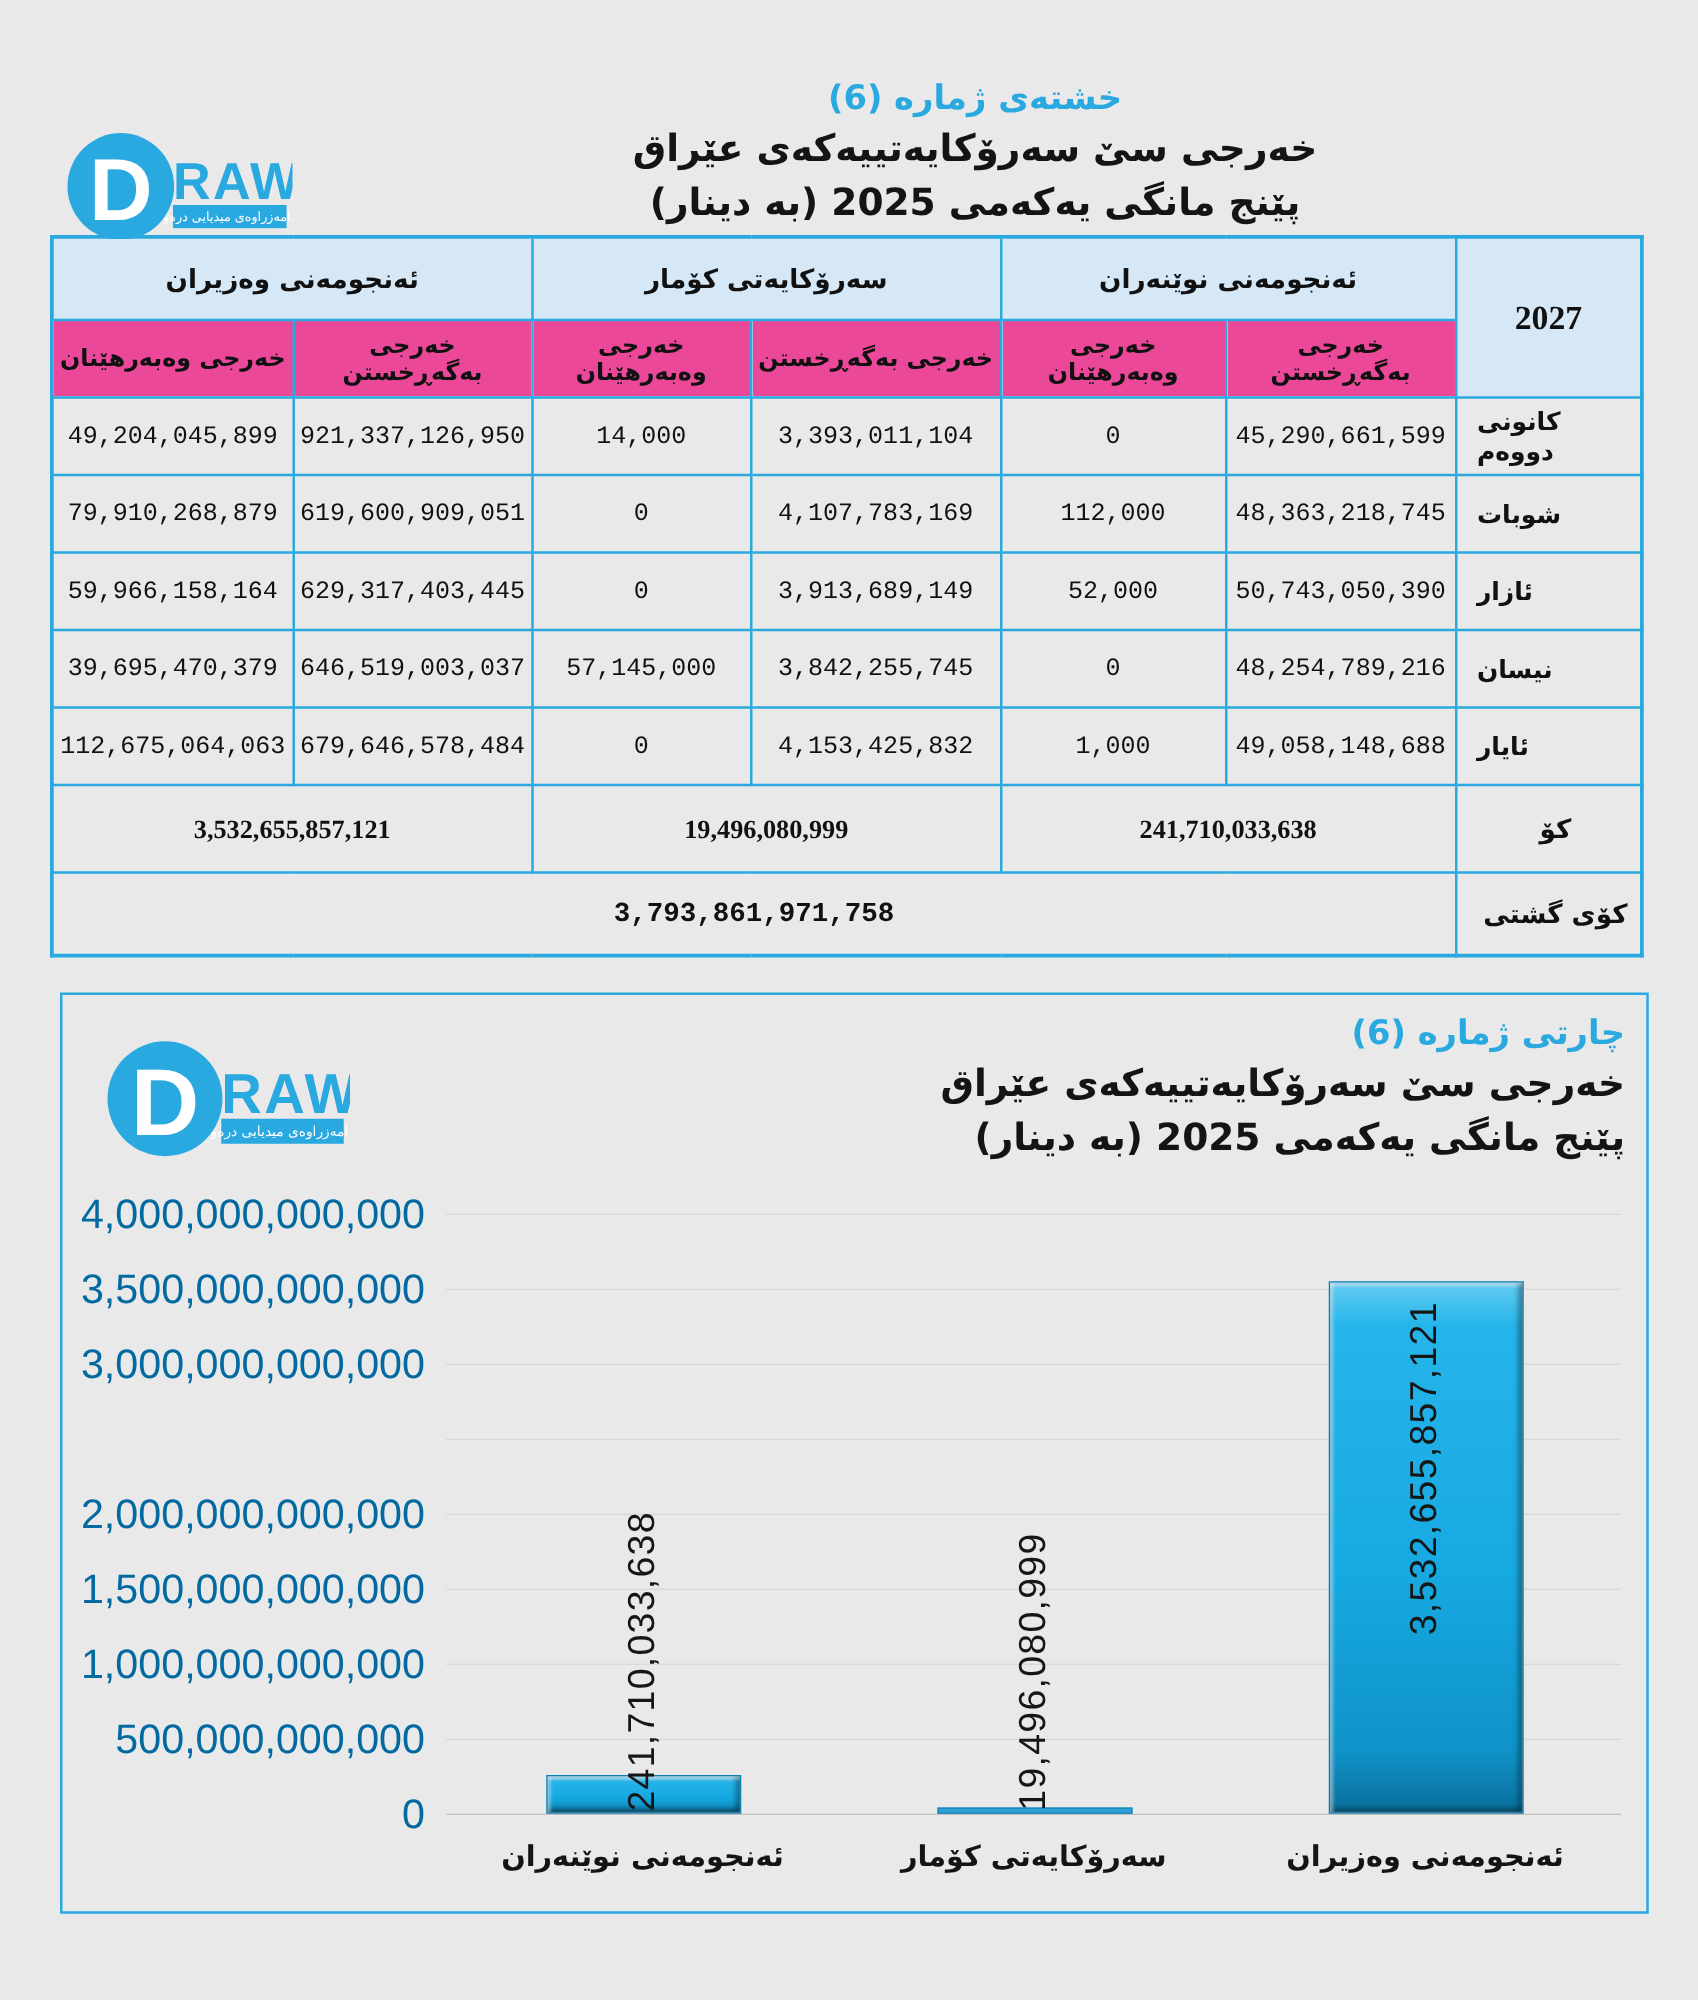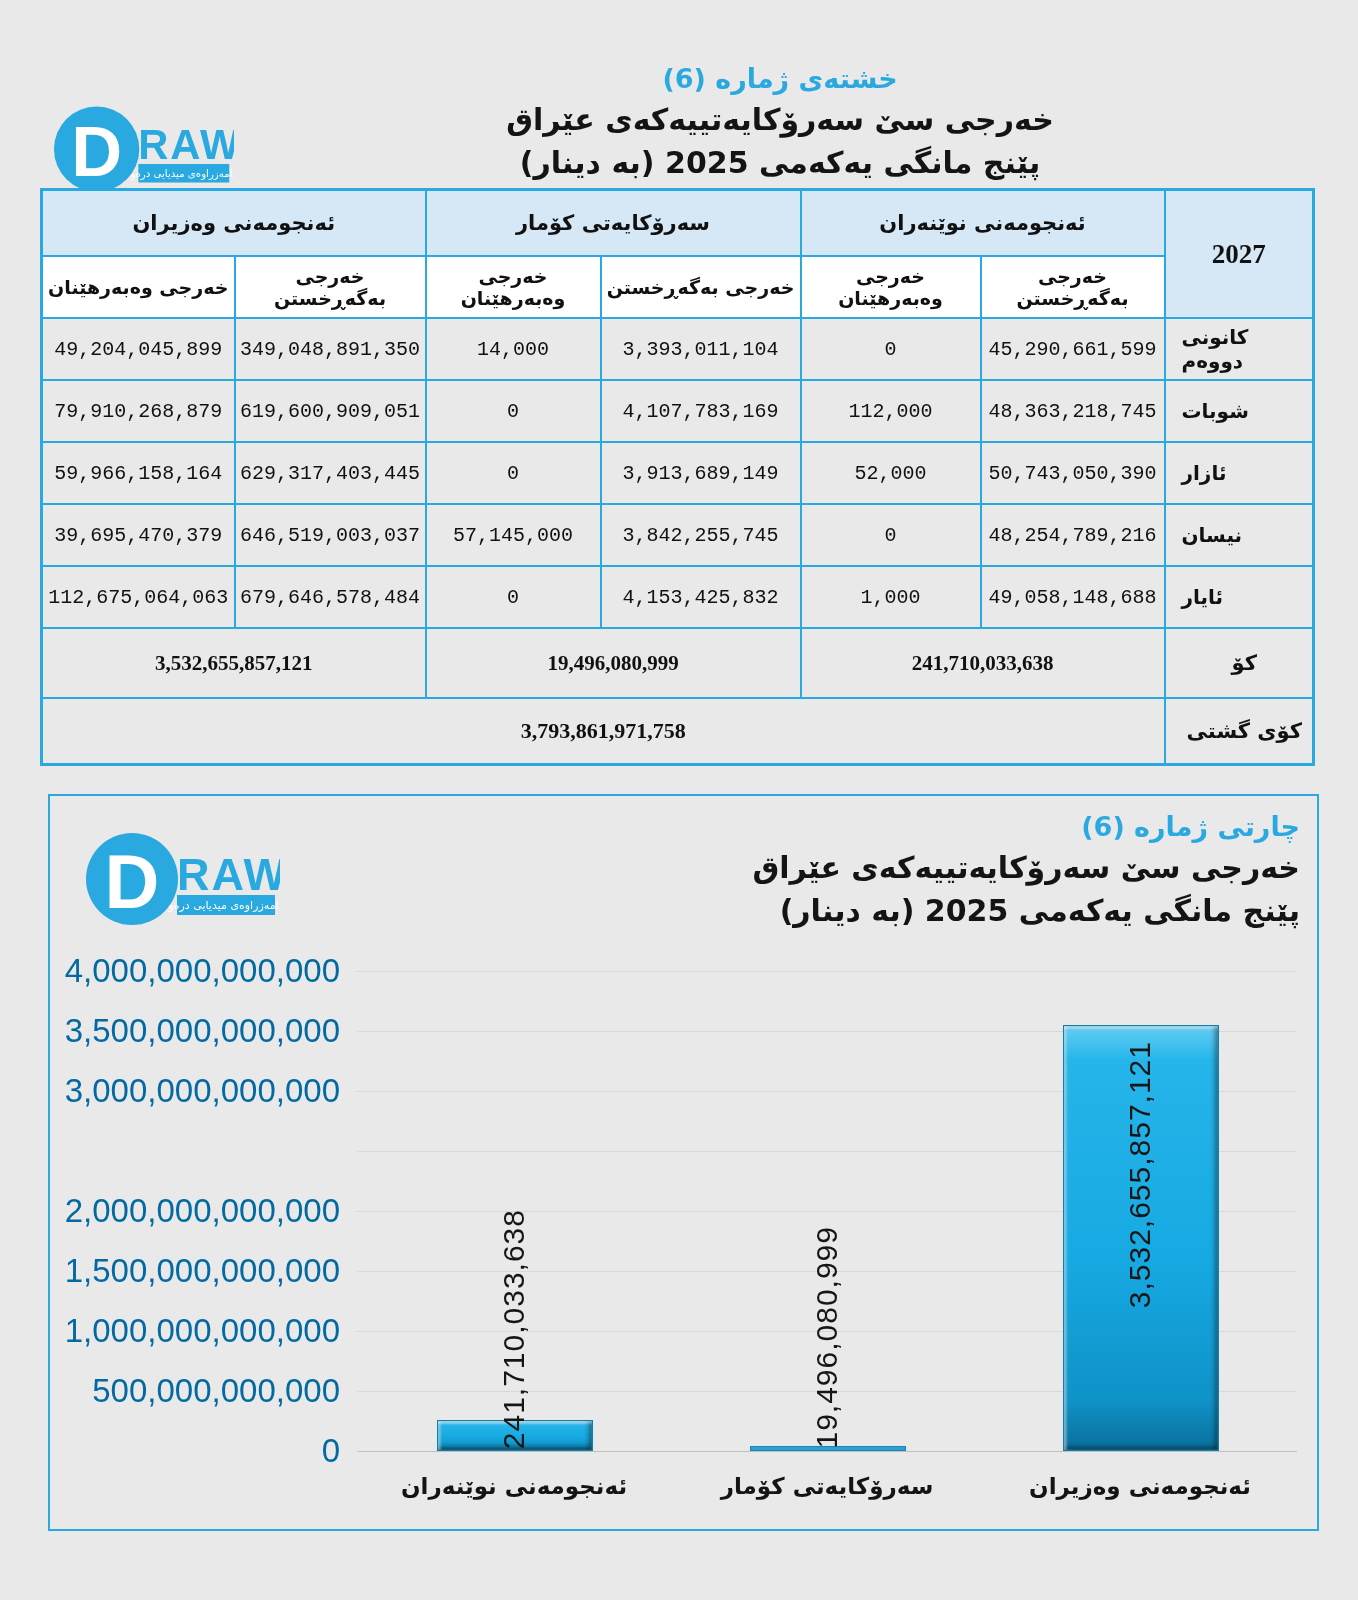--- a/index.html
+++ b/index.html
@@ -18,31 +18,31 @@
   .header{position:absolute;top:60px;left:200px;width:1160px;text-align:center;direction:rtl;}
   .title-accent{color:#29a9e0;font-weight:bold;font-size:27px;line-height:38px;}
   .title-big{color:#141414;font-weight:bold;font-size:30px;line-height:43px;}
 
   
   table.main{position:absolute;left:40px;top:188px;border-collapse:collapse;table-layout:fixed;
              border:3px solid #29a9e0;}
   table.main th,table.main td{border:2px solid #29a9e0;overflow:hidden;}
   .ghead th{background:#d6e8f6;height:62px;font-family:"DejaVu Sans",sans-serif;
             font-weight:bold;font-size:21px;direction:rtl;text-align:center;}
-  .shead th{background:#ffffff;height:58px;font-family:"DejaVu Sans",sans-serif;
+  .shead th{background:#ec4899;height:58px;font-family:"DejaVu Sans",sans-serif;
             font-weight:bold;font-size:19px;direction:rtl;text-align:center;}
   th.year{background:#d6e8f6;font-family:"Liberation Serif","DejaVu Serif",serif;
           font-weight:bold;font-size:27px;text-align:center;}
   .drow td{height:58px;font-family:Liberation Mono, monospace;
            font-size:20px;text-align:center;background:#e9e9e9;}
   td.month{font-family:"DejaVu Sans",sans-serif;font-weight:bold;font-size:20px;
            direction:rtl;text-align:left;padding-left:16px;background:#e9e9e9;}
   .trow td{height:66px;font-family:"Liberation Serif","DejaVu Serif",serif;
            font-weight:bold;font-size:21px;text-align:center;background:#e9e9e9;}
-  .grow td{height:62px;font-family:Liberation Serif, serif;
+  .grow td{height:62px;font-family:Liberation Mono, monospace;
            font-weight:bold;font-size:22px;text-align:center;background:#e9e9e9;}
   td.tlabel{font-family:"DejaVu Sans",sans-serif;font-weight:bold;font-size:21px;
             direction:rtl;text-align:center;padding-left:12px;}
 
   
   .chart-box{position:absolute;left:48px;top:794px;width:1267px;height:733px;
              border:2px solid #29a9e0;background:#e9e9e9;}
   .chart-titles{position:absolute;top:12px;left:0;width:1250px;text-align:right;direction:rtl;}
   .plot{position:absolute;left:307px;top:175px;width:940px;height:480px;}
   .gridline{position:absolute;left:0;width:100%;height:1px;background:#d8d8d8;z-index:1;}
@@ -99,21 +99,21 @@
     <tr class="shead">
       <th>خەرجی وەبەرهێنان</th>
       <th>خەرجی بەگەڕخستن</th>
       <th>خەرجی وەبەرهێنان</th>
       <th>خەرجی بەگەڕخستن</th>
       <th>خەرجی وەبەرهێنان</th>
       <th>خەرجی بەگەڕخستن</th>
     </tr>
     <tr class="drow">
       <td>49,204,045,899</td>
-      <td>349,048,891,350</td>
+      <td>921,337,126,950</td>
       <td>14,000</td>
       <td>3,393,011,104</td>
       <td>0</td>
       <td>45,290,661,599</td>
       <td class="month">کانونی دووەم</td>
     </tr>
     <tr class="drow">
       <td>79,910,268,879</td>
       <td>619,600,909,051</td>
       <td>0</td>

